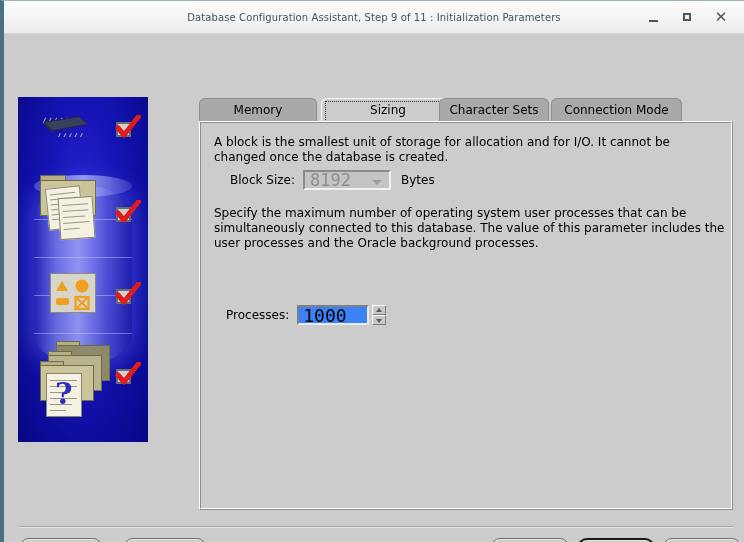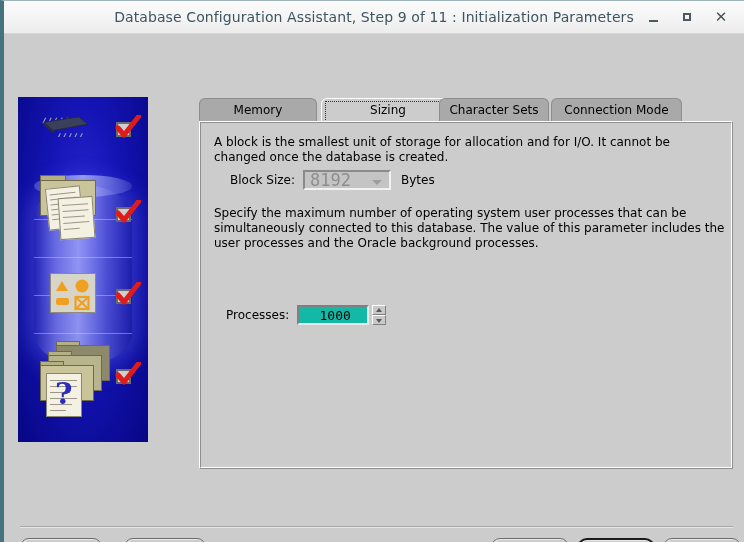--- a/index.html
+++ b/index.html
@@ -32,21 +32,21 @@
     position: relative;
     height: 32px;
     background: linear-gradient(to bottom, #fbfbfb 0%, #f4f4f4 55%, #ececec 100%);
     border-bottom: 1px solid #d7d7d7;
     display: flex;
     align-items: center;
     justify-content: center;
   }
   .title-text {
     font-family: "DejaVu Sans", "Liberation Sans", sans-serif;
-    font-size: 14px;
+    font-size: 10px;
     color: #3d5560;
     letter-spacing: 0.1px;
     white-space: nowrap;
   }
   .win-buttons {
     position: absolute;
     right: 6px; top: 0;
     height: 32px;
     display: flex;
     align-items: center;
@@ -226,21 +226,21 @@
     box-sizing: border-box;
   }
   .tab .lbl { position: relative; z-index: 2; }
 
   
   .panel {
     position: absolute;
     left: 195px;
     top: 87px;
     width: 534px;
-    height: 348px;
+    height: 389px;
     background: #cccccc;
     border: 1px solid #ffffff;
     border-right-color: #8f8f8f;
     border-bottom-color: #8f8f8f;
     box-sizing: border-box;
   }
   .panel-inner {
     position: absolute;
     left: 0; top: 0; right: 0; bottom: 0;
     border: 1px solid #8f8f8f;
@@ -287,31 +287,30 @@
     border-right: 5px solid transparent;
     border-top: 5px solid #9d9d9d;
   }
   .unitlabel {
     margin-left: 10px;
     font-size: 12px;
   }
   .textfield {
     width: 72px;
     height: 20px;
-    background: #14b8a6;
+    background: #3b82f6;
     border: 2px solid;
     border-color: #808080 #e9e9e9 #e9e9e9 #808080;
     box-sizing: border-box;
-    font-size: 13px;
+    font-size: 18px;
     font-family: "DejaVu Sans Mono", "Liberation Mono", monospace;
     padding: 0 0 0 4px;
     line-height: 16px;
     color: #000;
     outline: none;
-    text-align: center;
   }
   .spinner {
     width: 14px;
     height: 20px;
     margin-left: 3px;
     display: flex;
     flex-direction: column;
   }
   .spin-btn {
     flex: 1;

